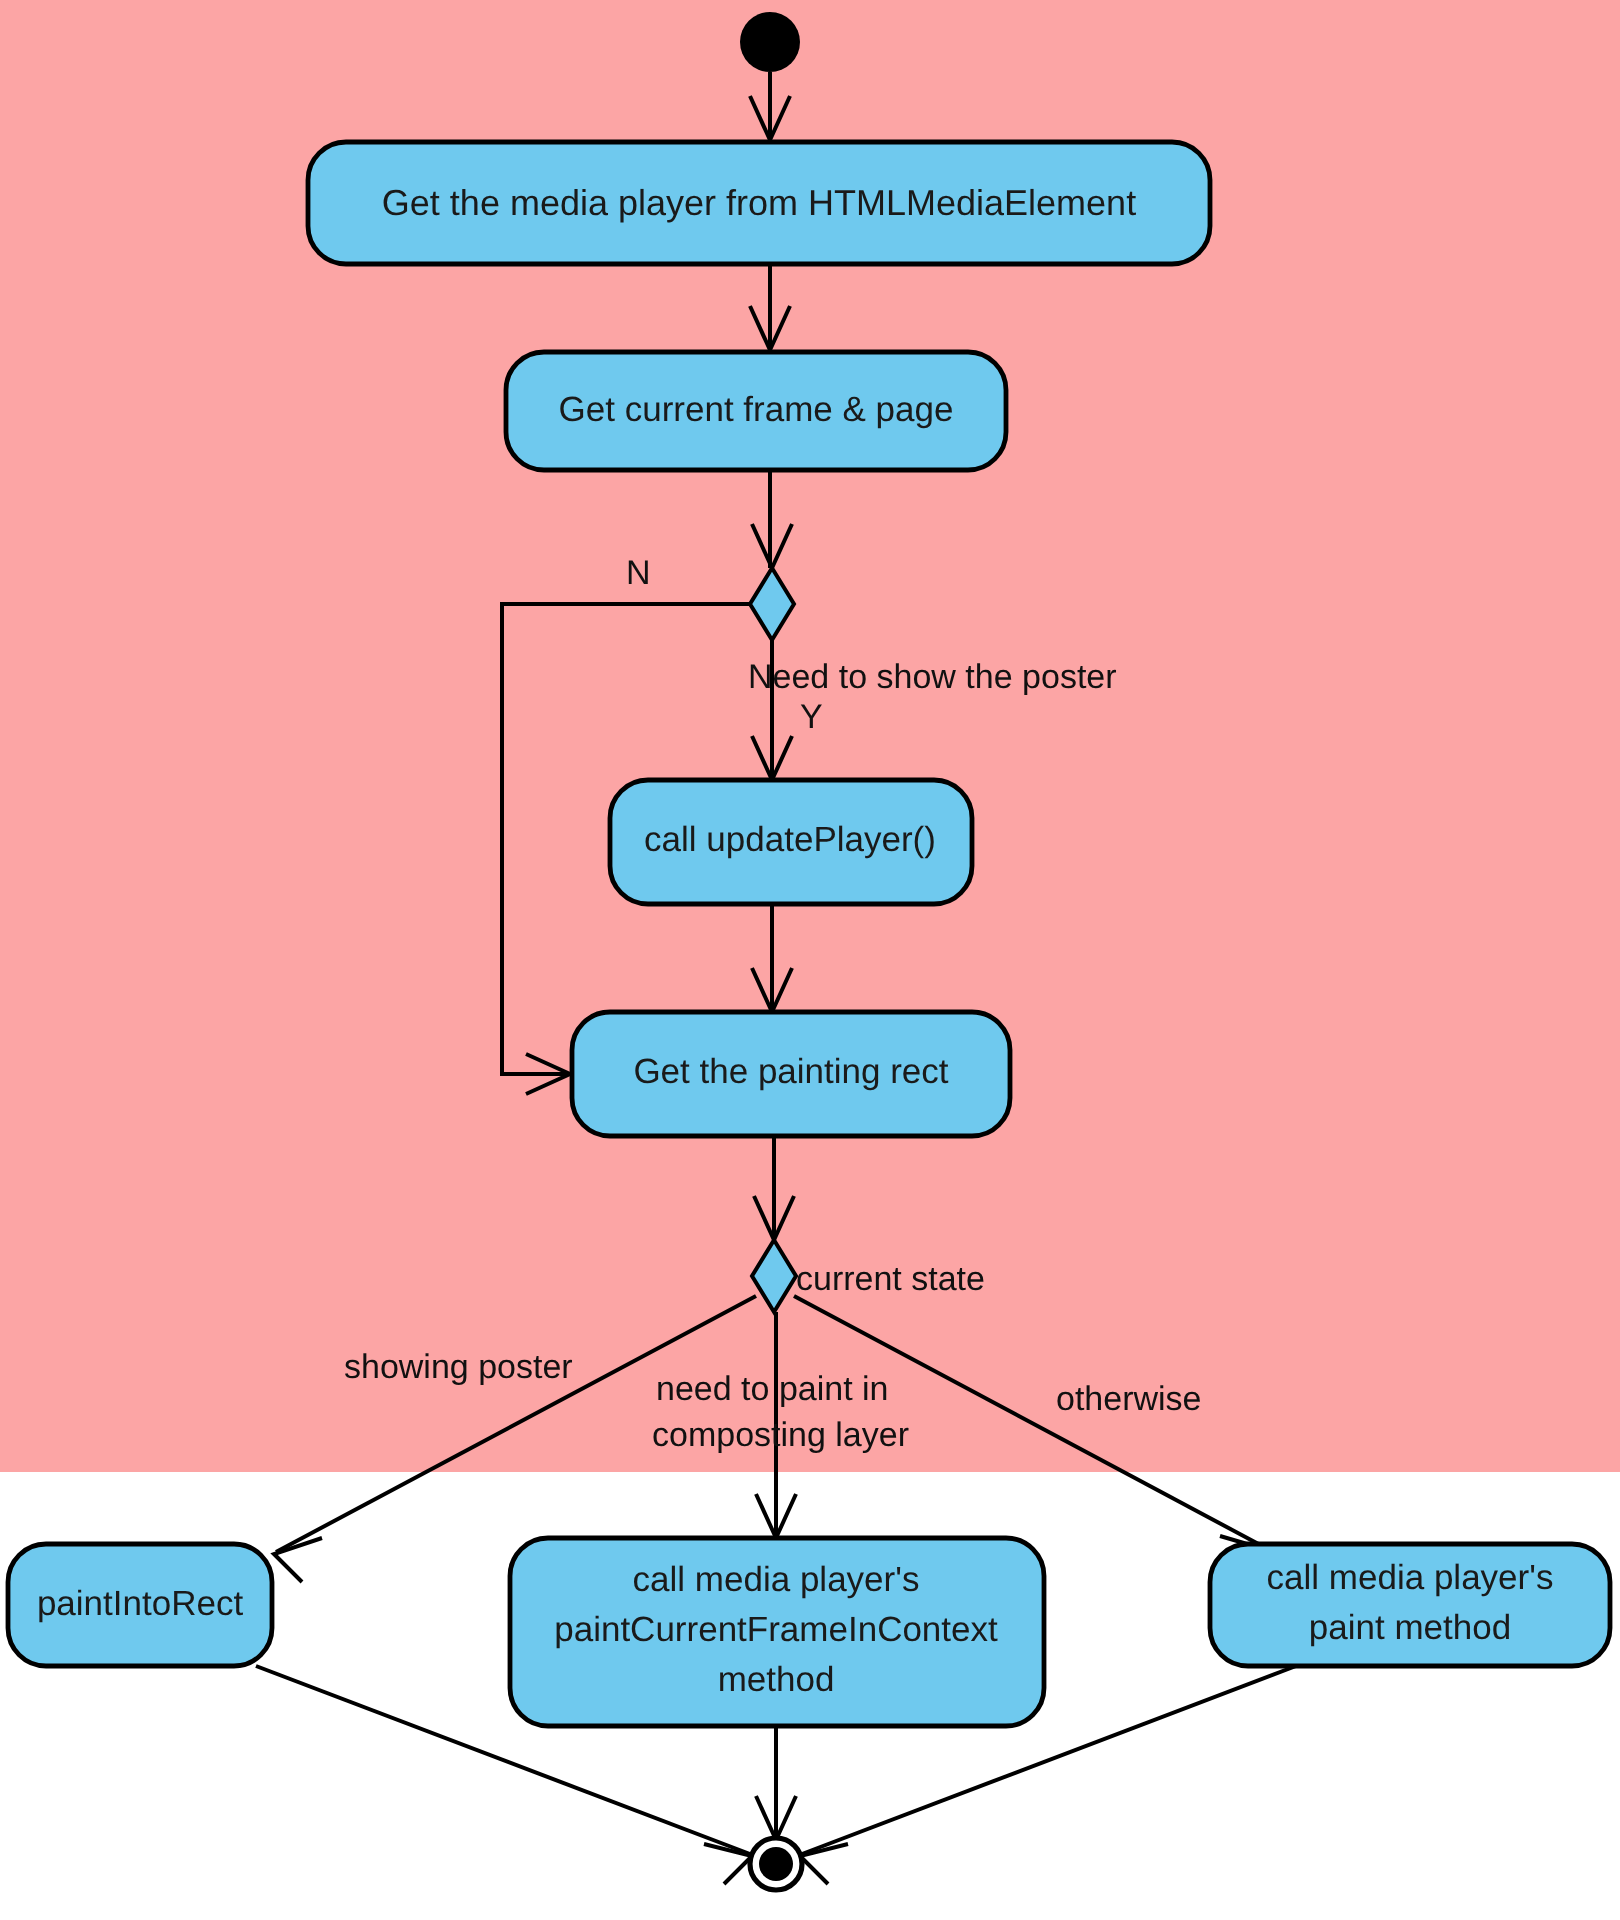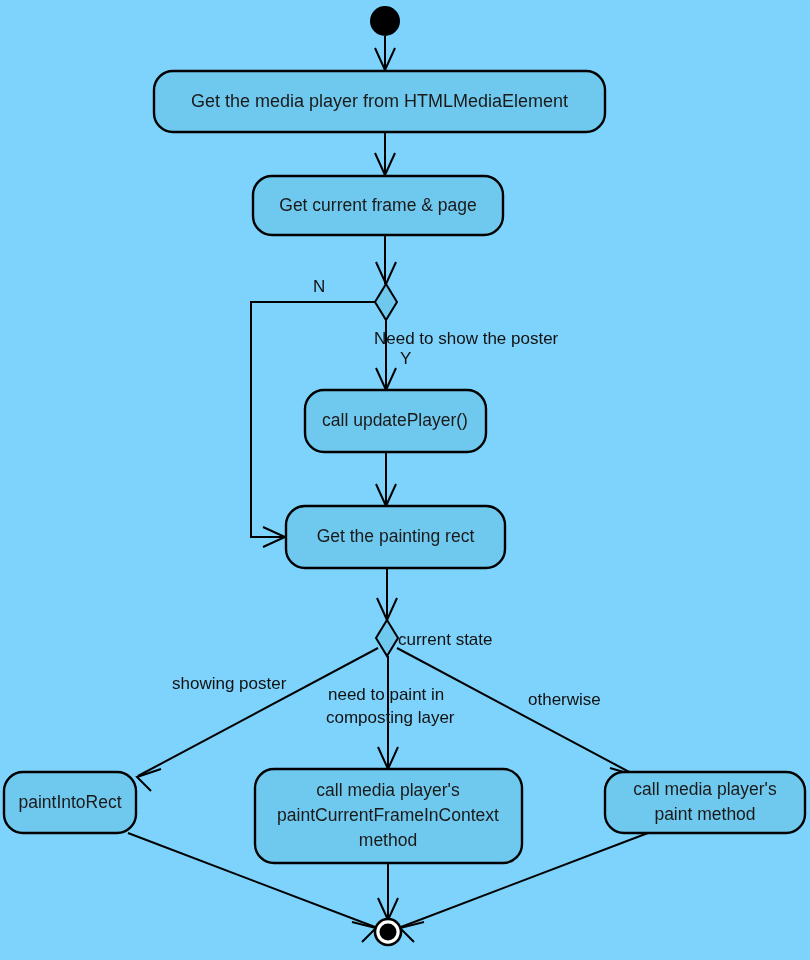--- a/index.html
+++ b/index.html
@@ -9,22 +9,22 @@
   }
   body {
     width: 810px;
     height: 960px;
     font-family: "Liberation Sans", sans-serif;
     overflow: hidden;
   }
   #diagram-root {
     position: relative;
     width: 810px;
-    height: 960px;
-    background: #7dd3fc;
+    height: 736px;
+    background: #fca5a5;
   }
   svg.canvas {
     position: absolute;
     top: 0;
     left: 0;
     width: 810px;
     height: 960px;
     display: block;
   }
   .node-shape {

